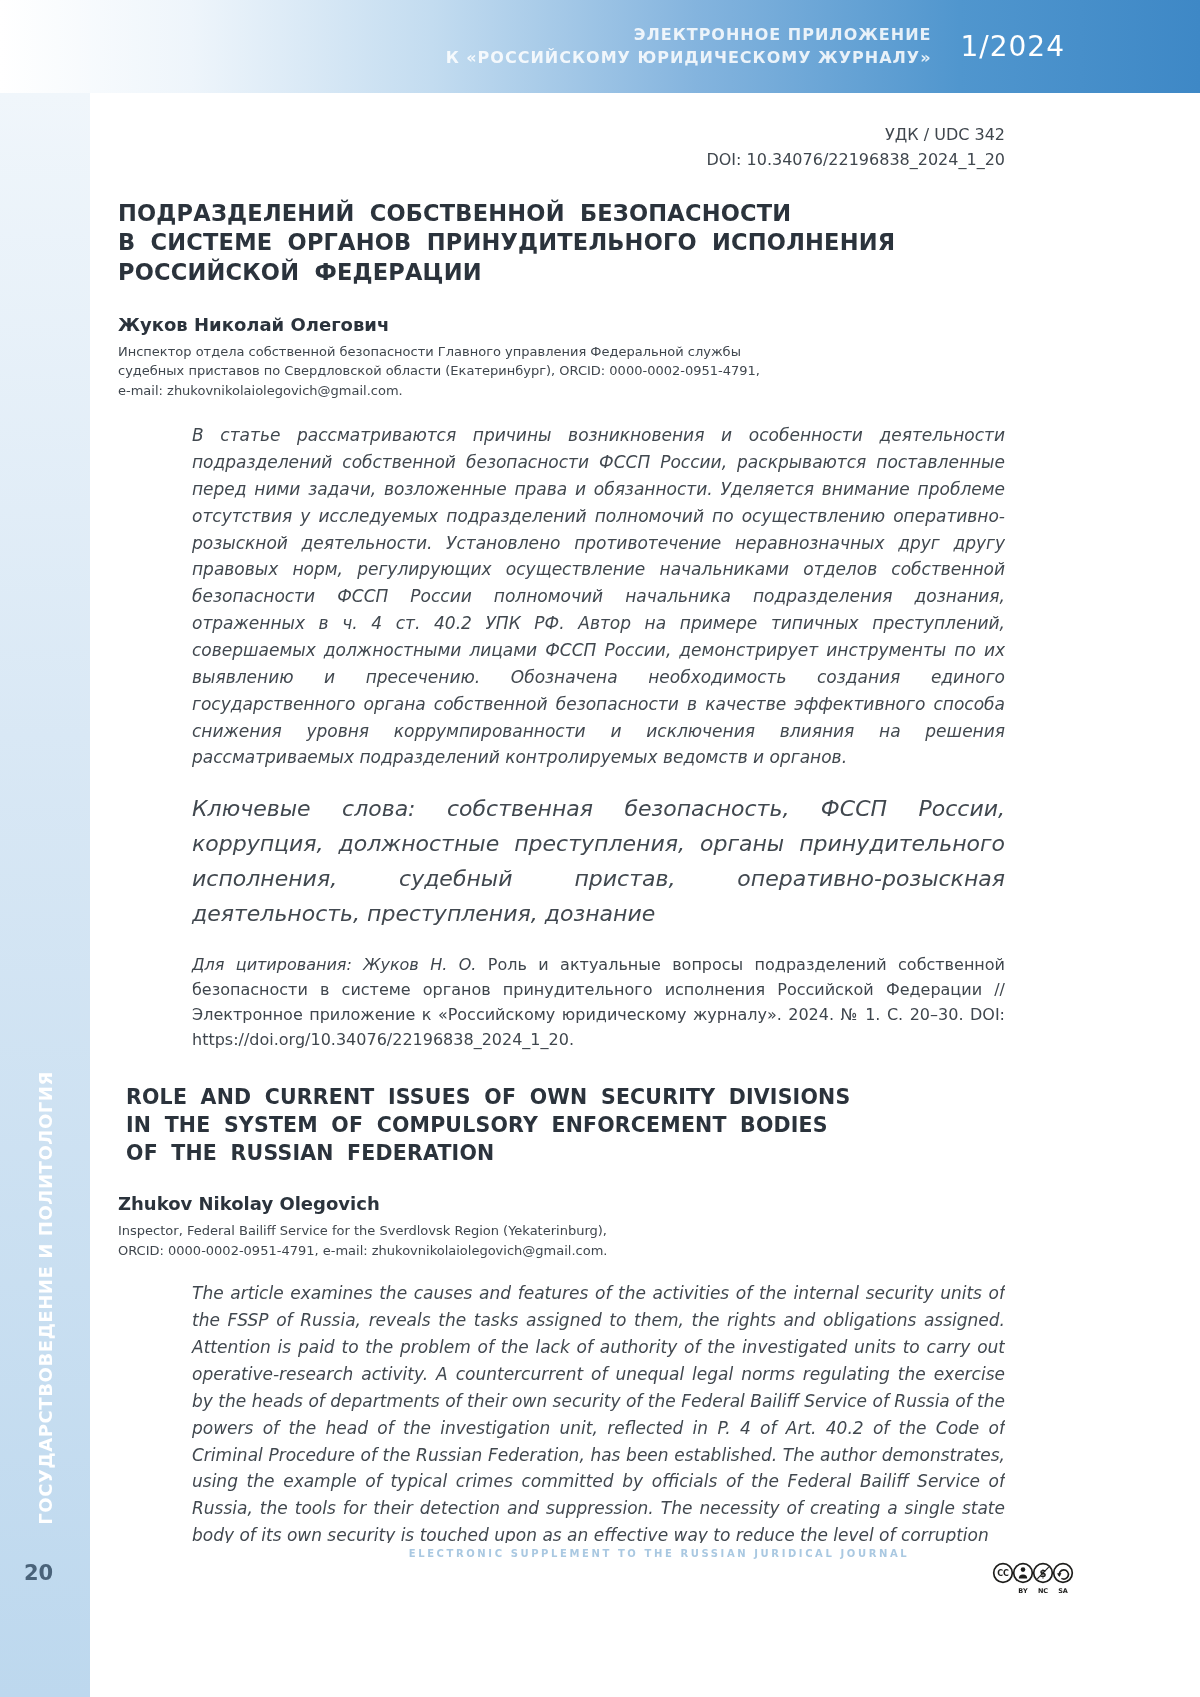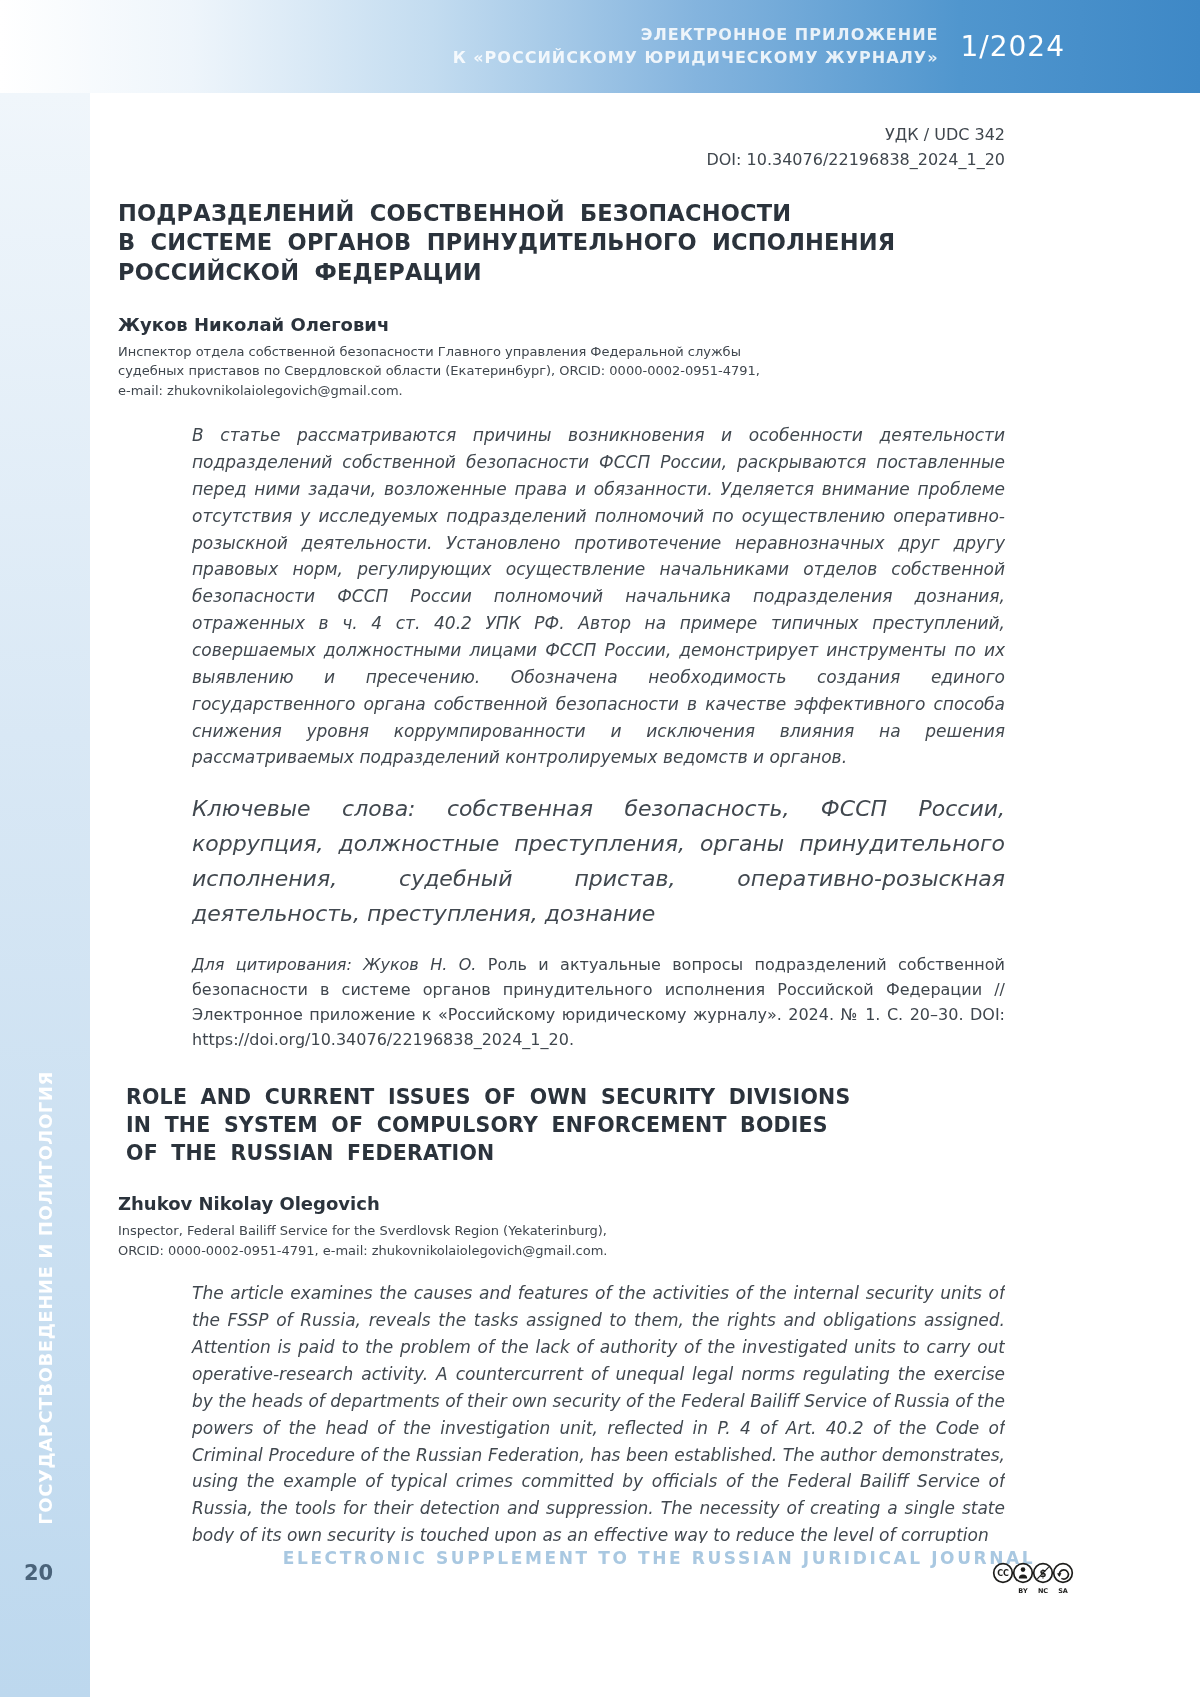--- a/index.html
+++ b/index.html
@@ -16,21 +16,21 @@
 
   
   .top-band {
     position: absolute;
     top: 0; left: 0;
     width: 100%;
     height: 93px;
     display: flex;
     align-items: center;
     justify-content: flex-end;
-    gap: 22px;
+    gap: 29px;
     padding-right: 135px;
     background: linear-gradient(90deg,
       #ffffff 0%, #eef5fb 16%, #c3dcf0 36%, #84b4de 58%, #5096ce 80%, #3e88c6 100%);
   }
   .journal-name {
     text-align: right;
     color: rgba(255,255,255,0.85);
     font-weight: bold;
     font-size: 16px;
     line-height: 1.4;
@@ -145,21 +145,21 @@
   .citation .lbl { font-style: italic; }
   .abstract-en { margin-top: 20px; }
 
   
   .footer-title {
     position: absolute;
     top: 1548px;
     left: 118px;
     right: 0;
     text-align: center;
-    font-size: 17px;
+    font-size: 10px;
     font-weight: bold;
     letter-spacing: 2.6px;
     color: #a9c8e1;
   }
   .cc-badge {
     position: absolute;
     top: 1562px;
     right: 126px;
     width: 82px;
     height: 34px;

